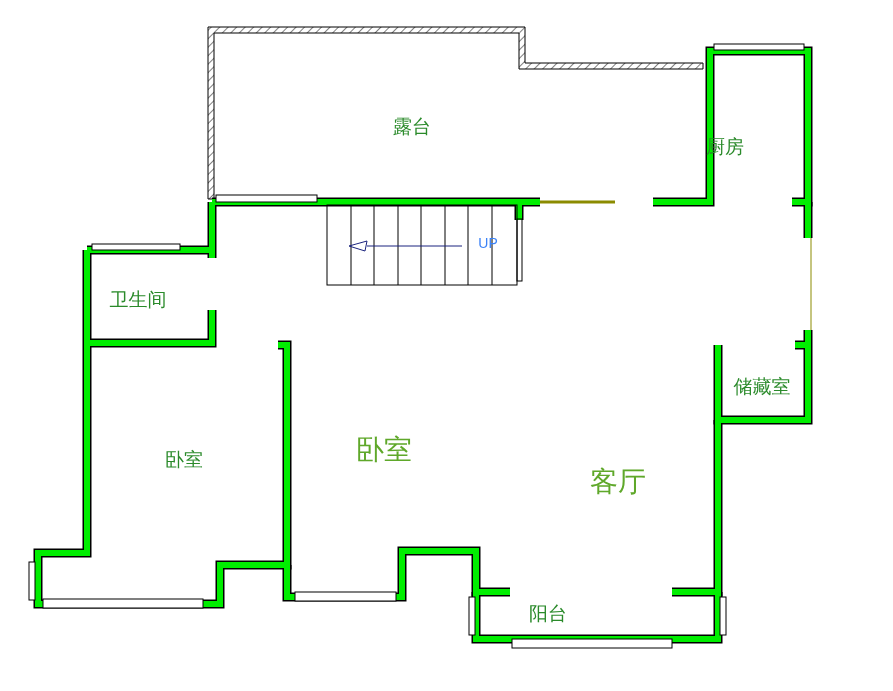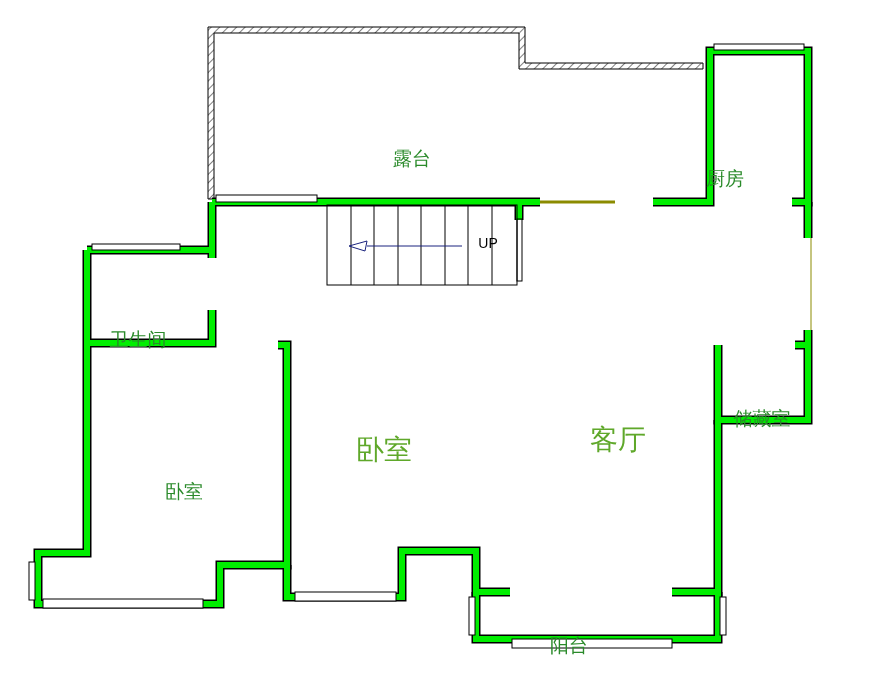--- a/index.html
+++ b/index.html
@@ -1,21 +1,21 @@
 <!DOCTYPE html>
 <html><head>
 <meta charset="utf-8">
 <style>
   html, body { margin: 0; padding: 0; background: #ffffff; }
   body { width: 893px; height: 691px; position: relative; overflow: hidden; font-family: "DejaVu Sans", sans-serif; }
   svg { position: absolute; left: 0; top: 0; }
   .label { position: absolute; color: #2a8a2a; white-space: nowrap; transform: translate(-50%, -50%); }
-  .small { font-size: 19px; margin-top: 32px; }
+  .small { font-size: 19px; }
   .big { font-size: 28px; color: #5fa82a; }
-  .up { font-size: 14px; color: #000000; font-family: "Liberation Sans", sans-serif; }
+  .up { font-size: 14px; color: #3b82f6; font-family: "Liberation Sans", sans-serif; }
 </style>
 </head>
 <body>
 
 <svg width="893" height="691" viewBox="0 0 893 691">
   <defs>
     <pattern id="hatch" width="6" height="6" patternUnits="userSpaceOnUse" patternTransform="rotate(45)">
       <line x1="0" y1="0" x2="0" y2="6" stroke="#000" stroke-width="1"></line>
     </pattern>
   </defs>
@@ -85,20 +85,20 @@
   </g>
   <g stroke="#1a237e" stroke-width="1" fill="none">
     <line x1="367" y1="246" x2="462" y2="246"></line>
     <path d="M349,246 L367,241 L365,251 Z"></path>
   </g>
 </svg>
 
 <div id="labels">
   <div class="label small" style="left:412px;top:127px">露台</div>
   <div class="label small" style="left:725px;top:147px">厨房</div>
-  <div class="label small" style="left:138px;top:308px">卫生间</div>
+  <div class="label small" style="left:138px;top:300px">卫生间</div>
   <div class="label small" style="left:762px;top:387px">储藏室</div>
   <div class="label small" style="left:184px;top:460px">卧室</div>
   <div class="label big" style="left:384px;top:450px">卧室</div>
-  <div class="label big" style="left:618px;top:440px">客厅</div>
-  <div class="label small" style="left:569px;top:614px">阳台</div>
+  <div class="label big" style="left:618px;top:482px">客厅</div>
+  <div class="label small" style="left:548px;top:614px">阳台</div>
   <div class="label up" style="left:488px;top:243px">UP</div>
 </div>
 
 </body></html>

